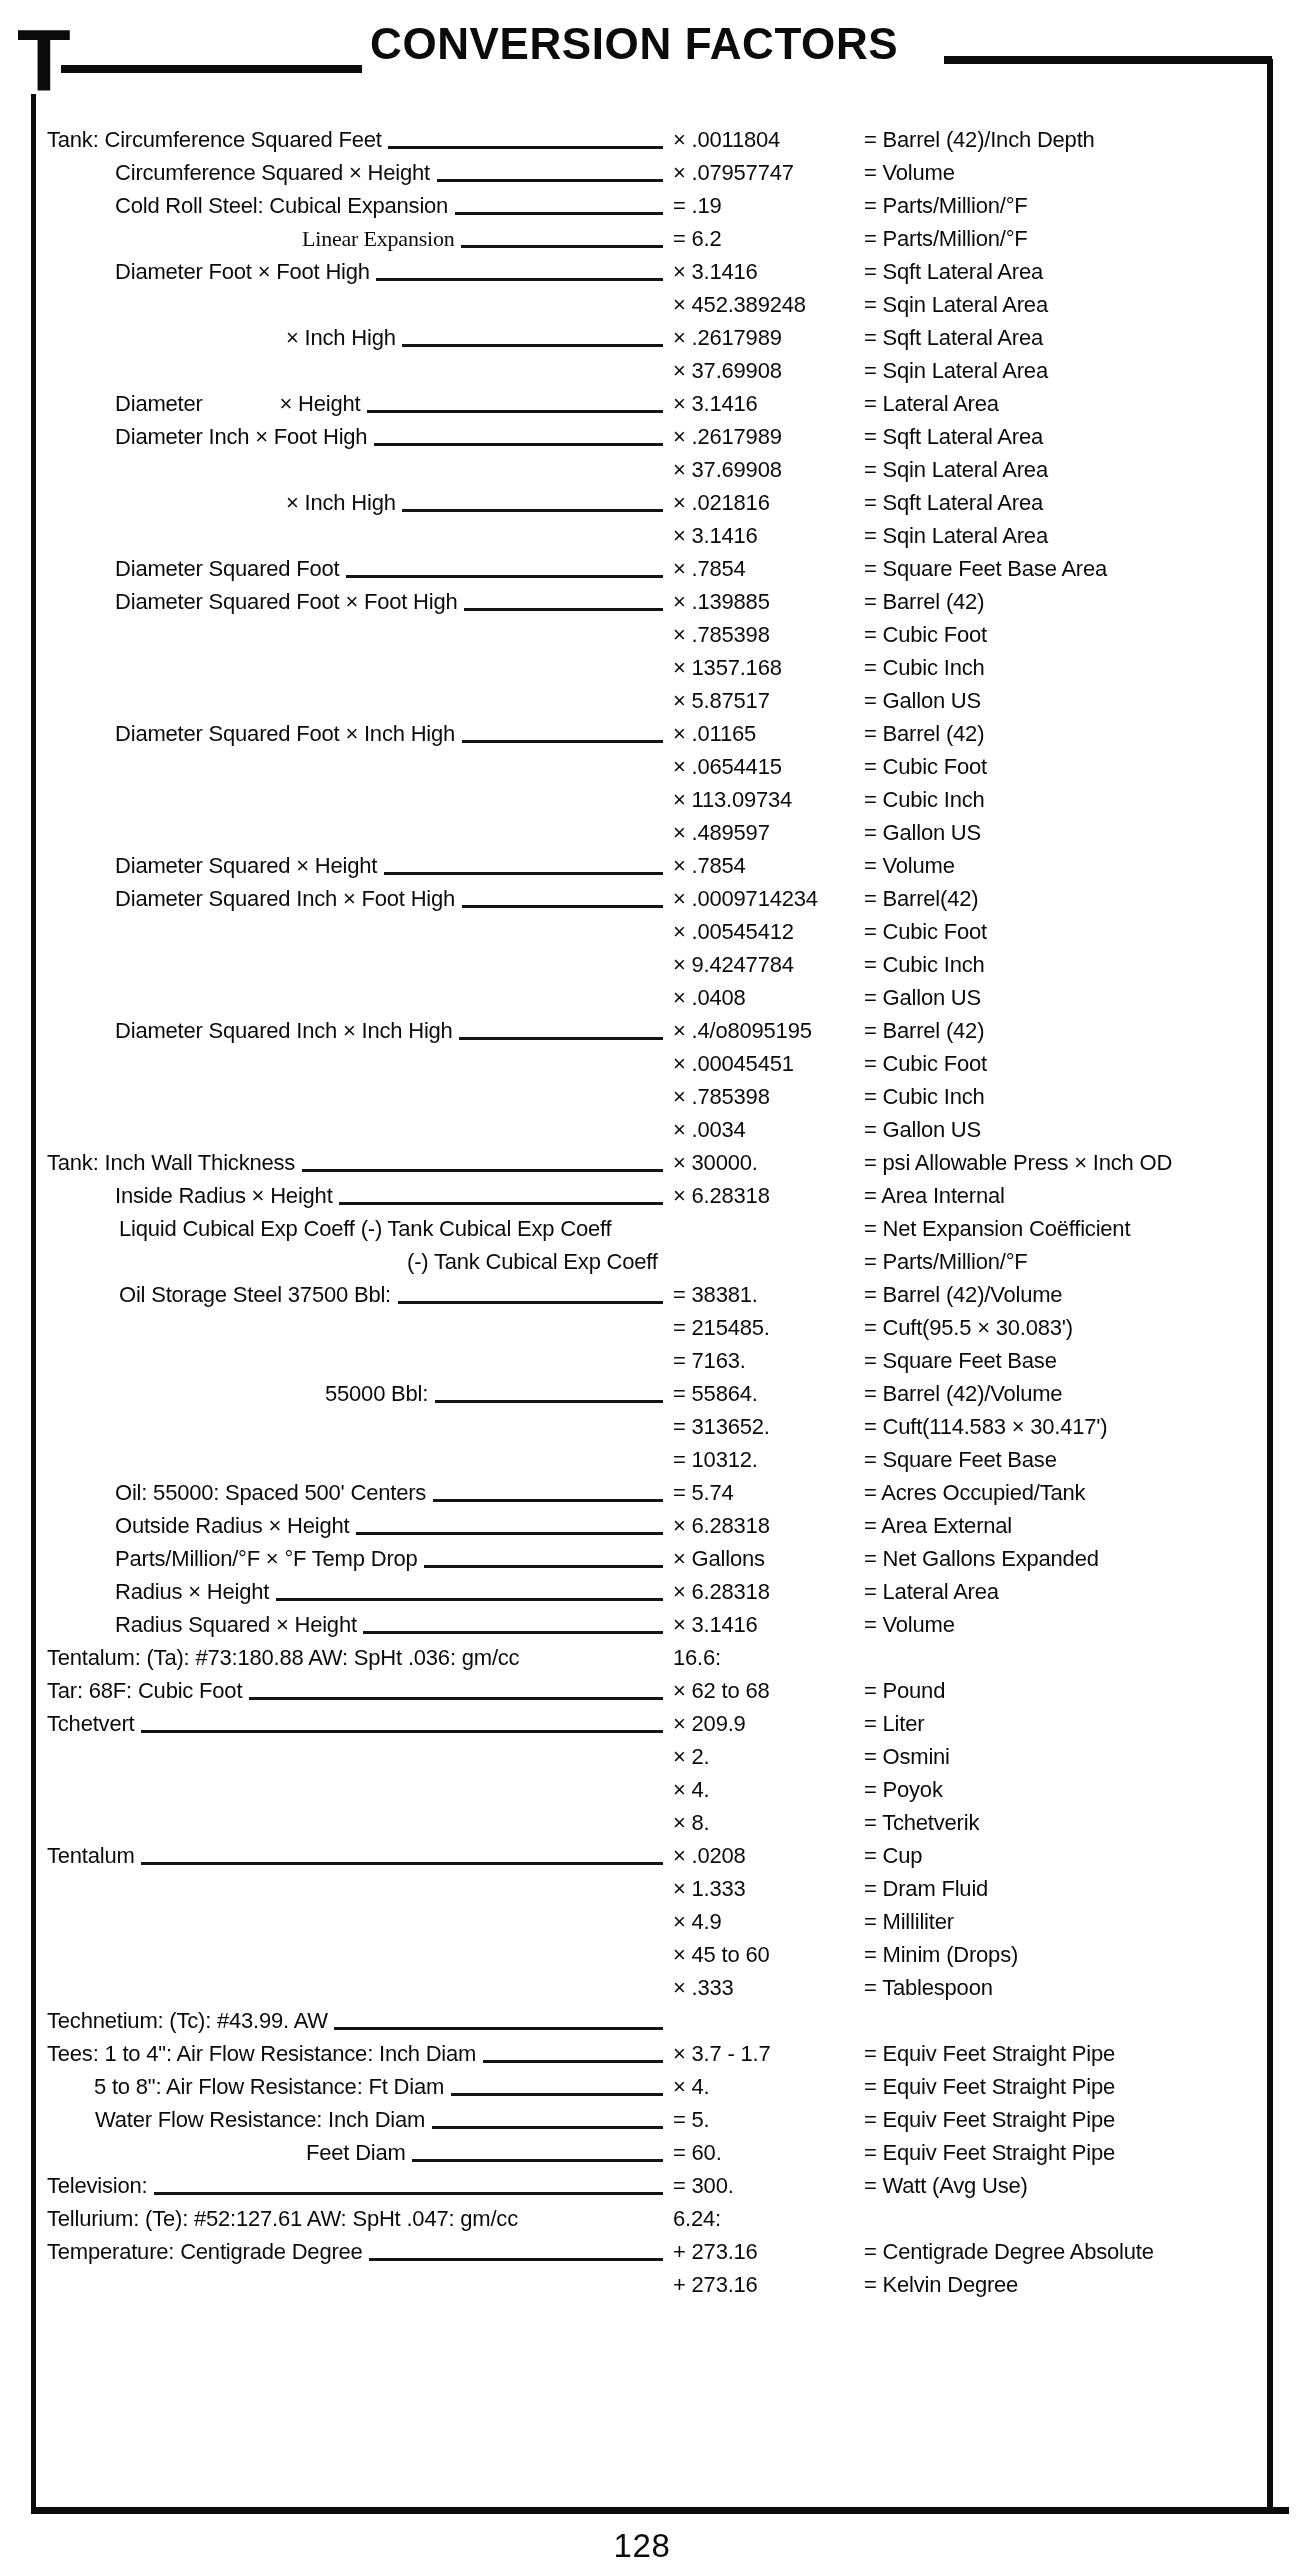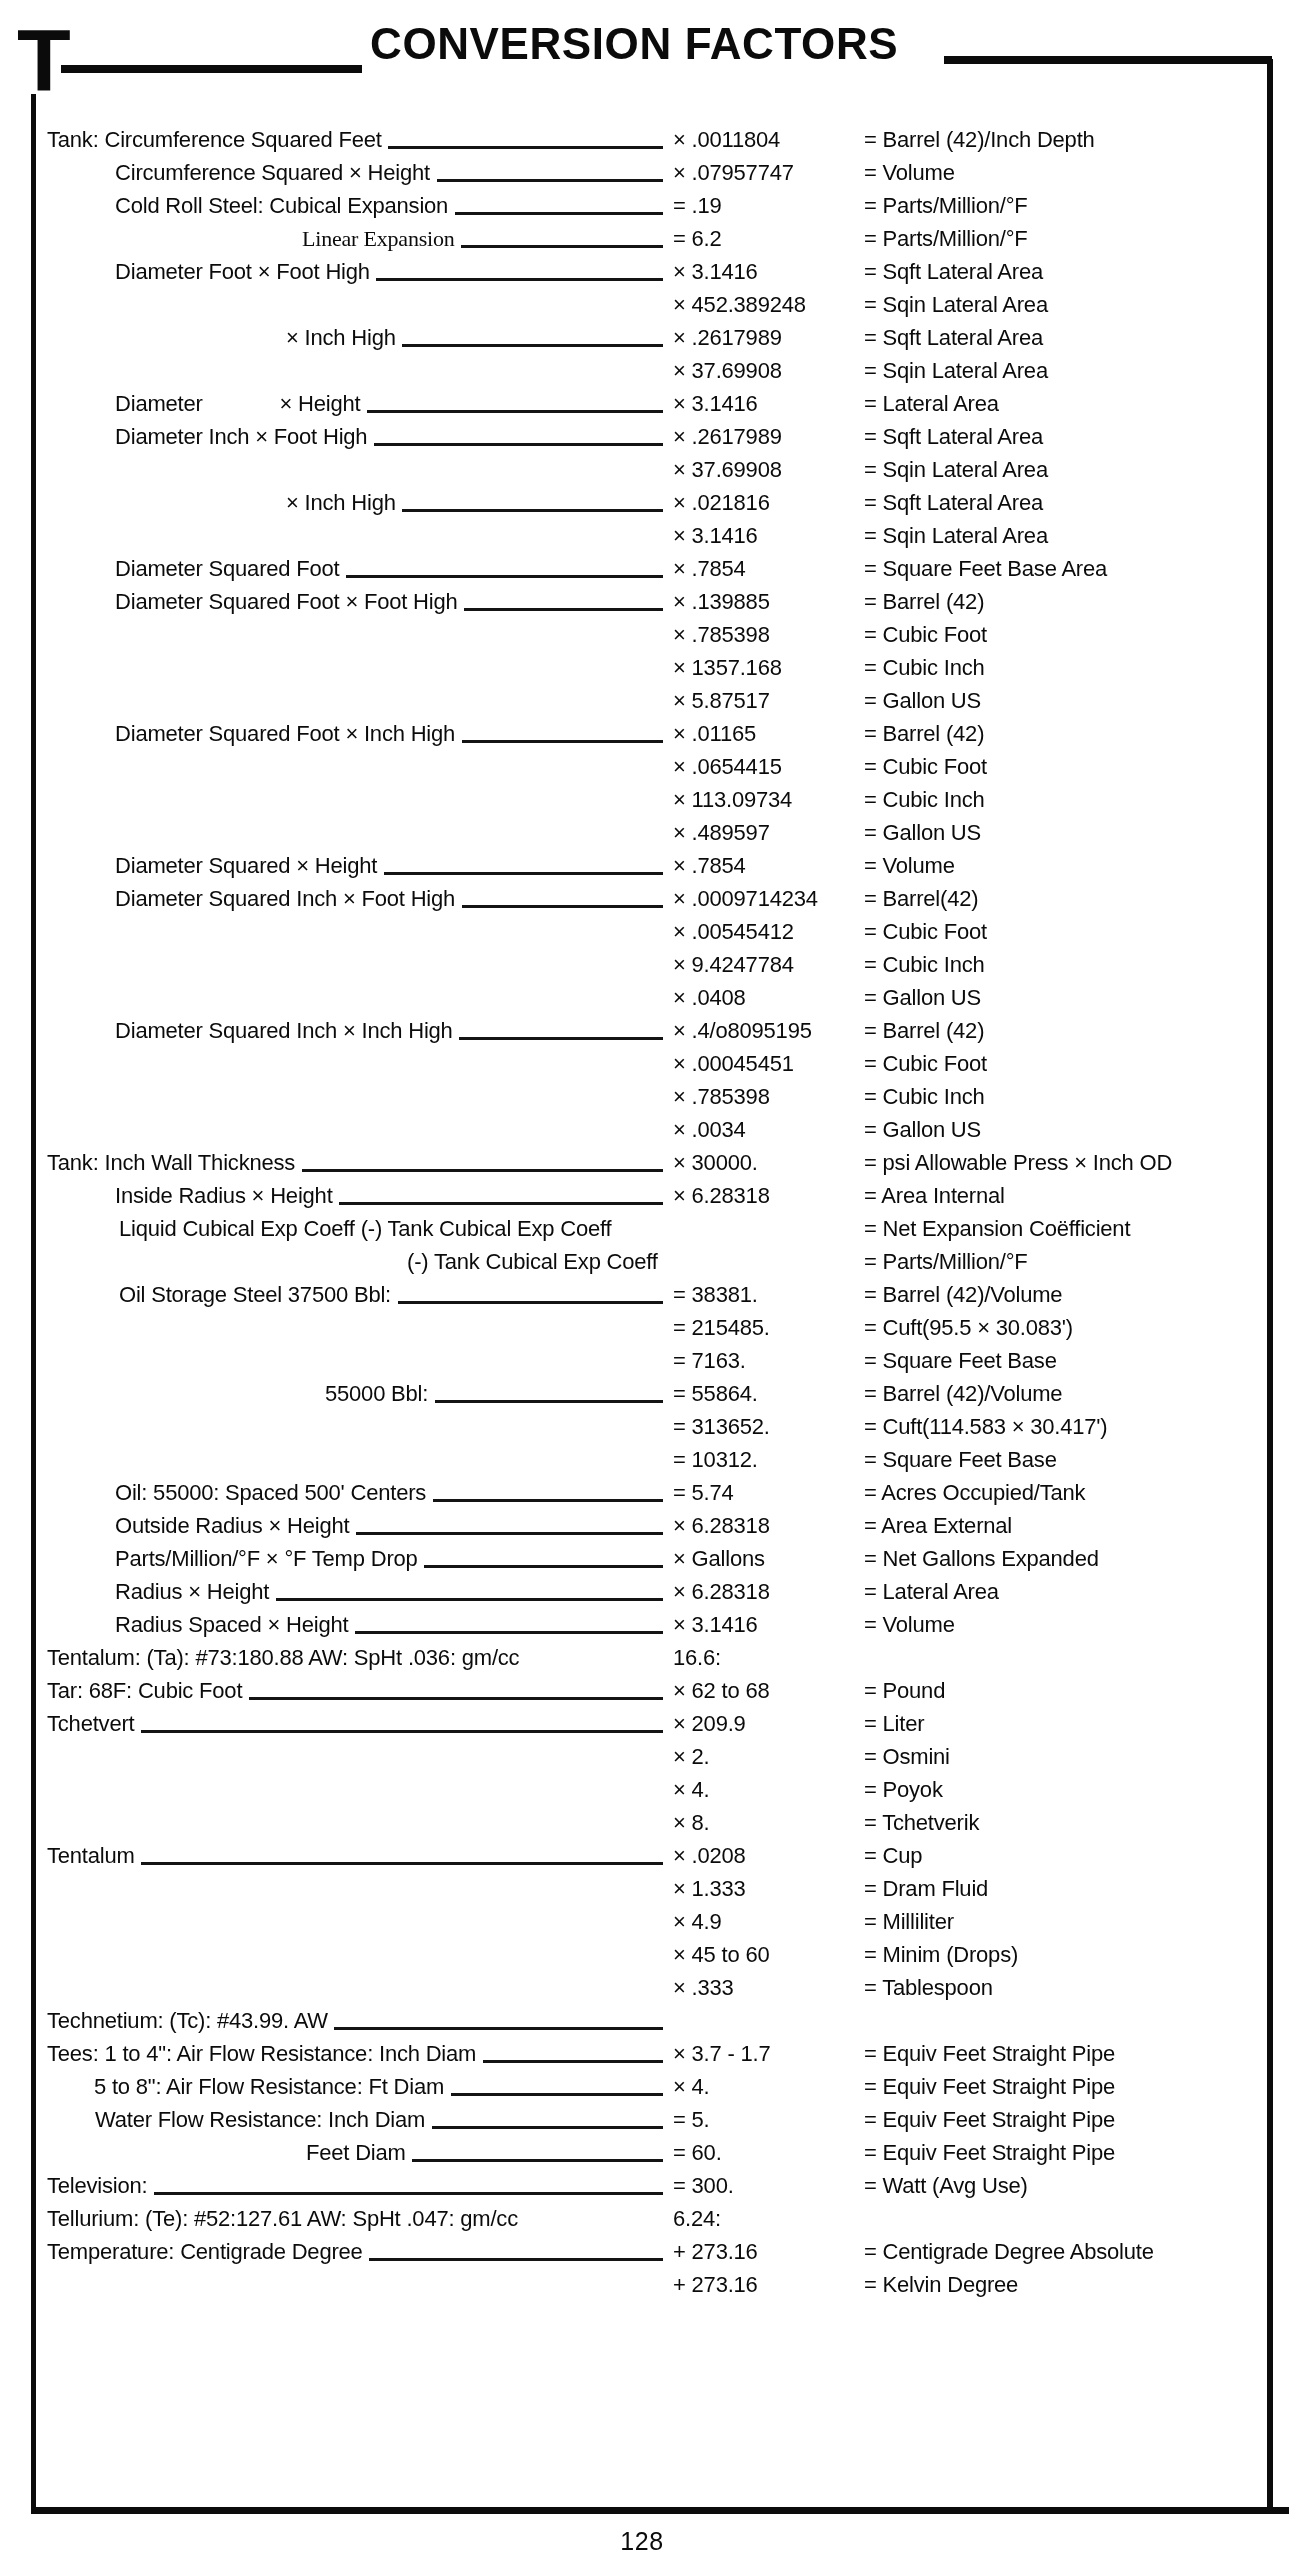--- a/index.html
+++ b/index.html
@@ -20,21 +20,21 @@
   
   #rows{position:absolute;left:47px;top:123px;width:1225px;font-size:22px;letter-spacing:-0.2px;}
   .row{display:flex;height:33px;line-height:33px;white-space:nowrap;}
   .cell-label{width:626px;flex:none;display:flex;}
   .lbl{white-space:pre;}
   .leader{flex:1;align-self:center;height:0;border-bottom:3.2px solid #141414;position:relative;top:7.8px;margin:0 10.3px 0 6.5px;min-width:0;}
   .leader.noline{border-bottom:none;}
   .cell-value{width:191px;flex:none;}
   .cell-result{flex:1;}
   
-  #page-number{position:absolute;left:0;top:2527px;width:1284px;text-align:center;font-size:25px;letter-spacing:0.6px;}
+  #page-number{position:absolute;left:0;top:2527px;width:1284px;text-align:center;font-size:33px;letter-spacing:0.6px;}
 </style>
 </head>
 <body>
 
 <div id="page">
 
   <div id="letter-t">T</div>
   <div id="rule-left"></div>
   <div id="page-title">CONVERSION FACTORS</div>
   <div id="rule-right"></div>
@@ -444,21 +444,21 @@
     <div class="cell-label">
       <span class="lbl" style="padding-left: 68px;">Radius × Height</span>
       <span class="leader"></span>
     </div>
     <div class="cell-value">× 6.28318</div>
     <div class="cell-result">= Lateral Area</div>
   </div>
 
   <div class="row">
     <div class="cell-label">
-      <span class="lbl" style="padding-left: 68px;">Radius Spaced × Height</span>
+      <span class="lbl" style="padding-left: 68px;">Radius Squared × Height</span>
       <span class="leader"></span>
     </div>
     <div class="cell-value">× 3.1416</div>
     <div class="cell-result">= Volume</div>
   </div>
 
   <div class="row">
     <div class="cell-label">
       <span class="lbl">Tentalum: (Ta): #73:180.88 AW: SpHt .036: gm/cc</span>
       <span class="leader noline"></span>

